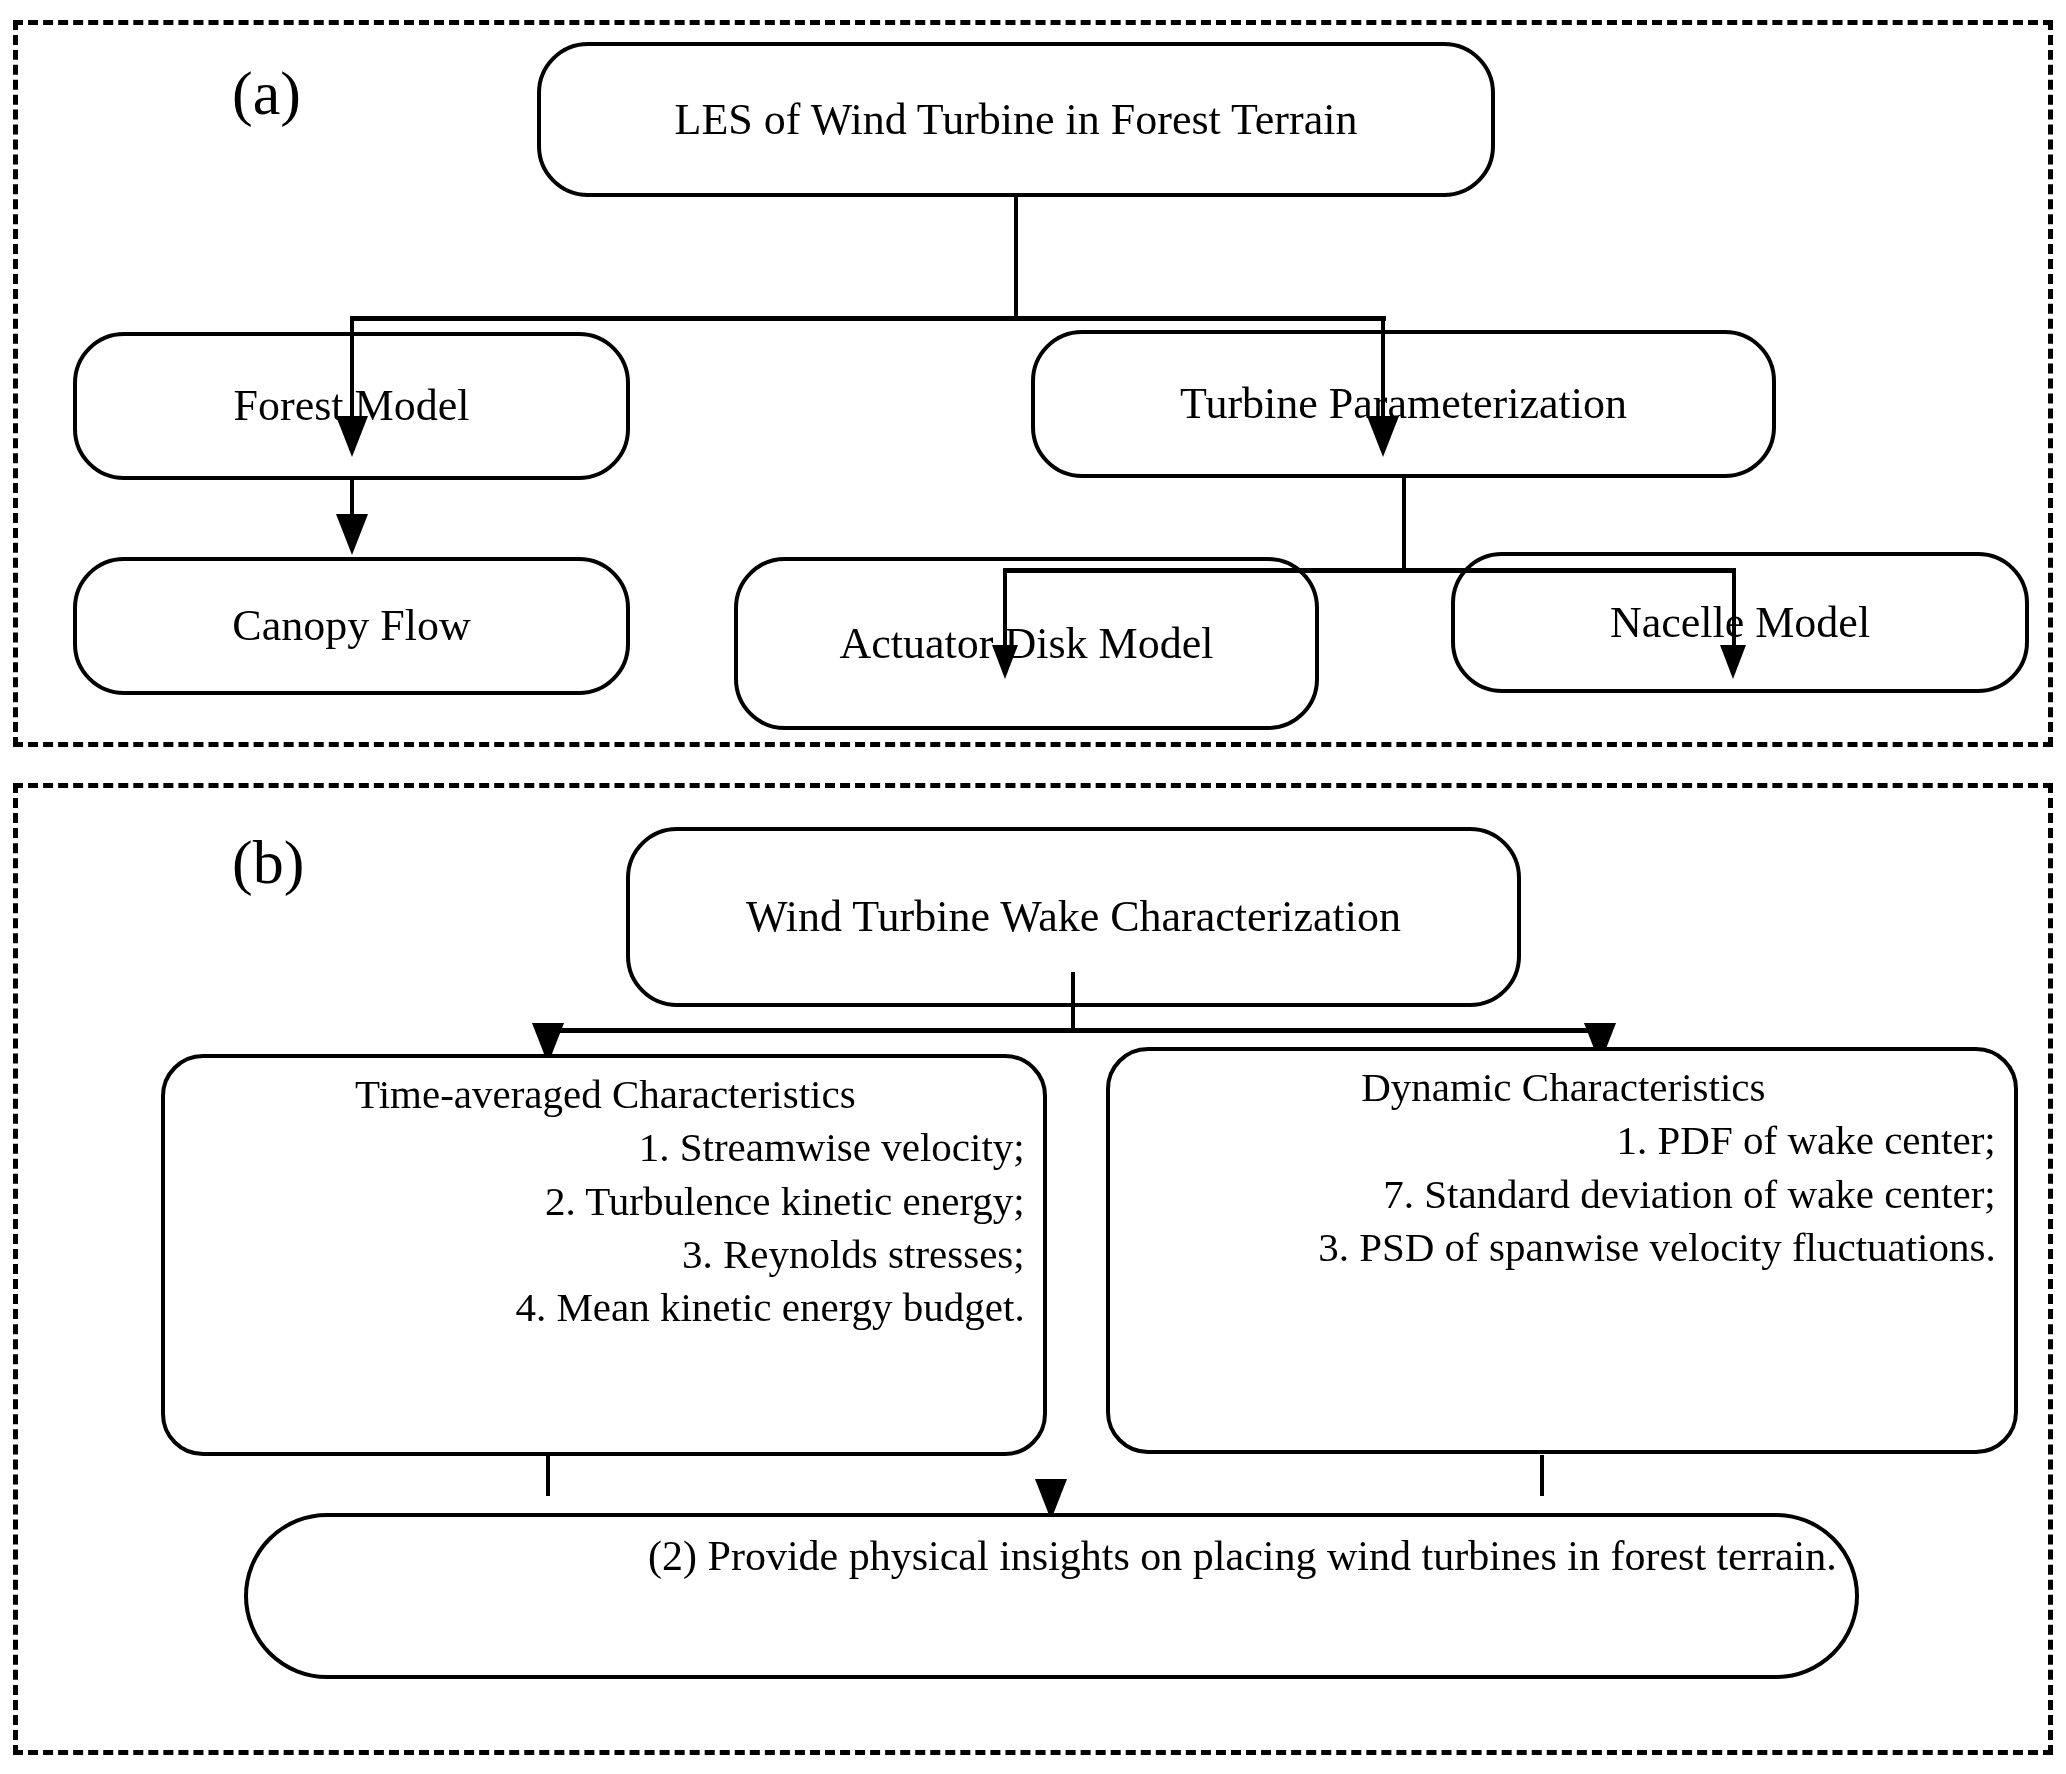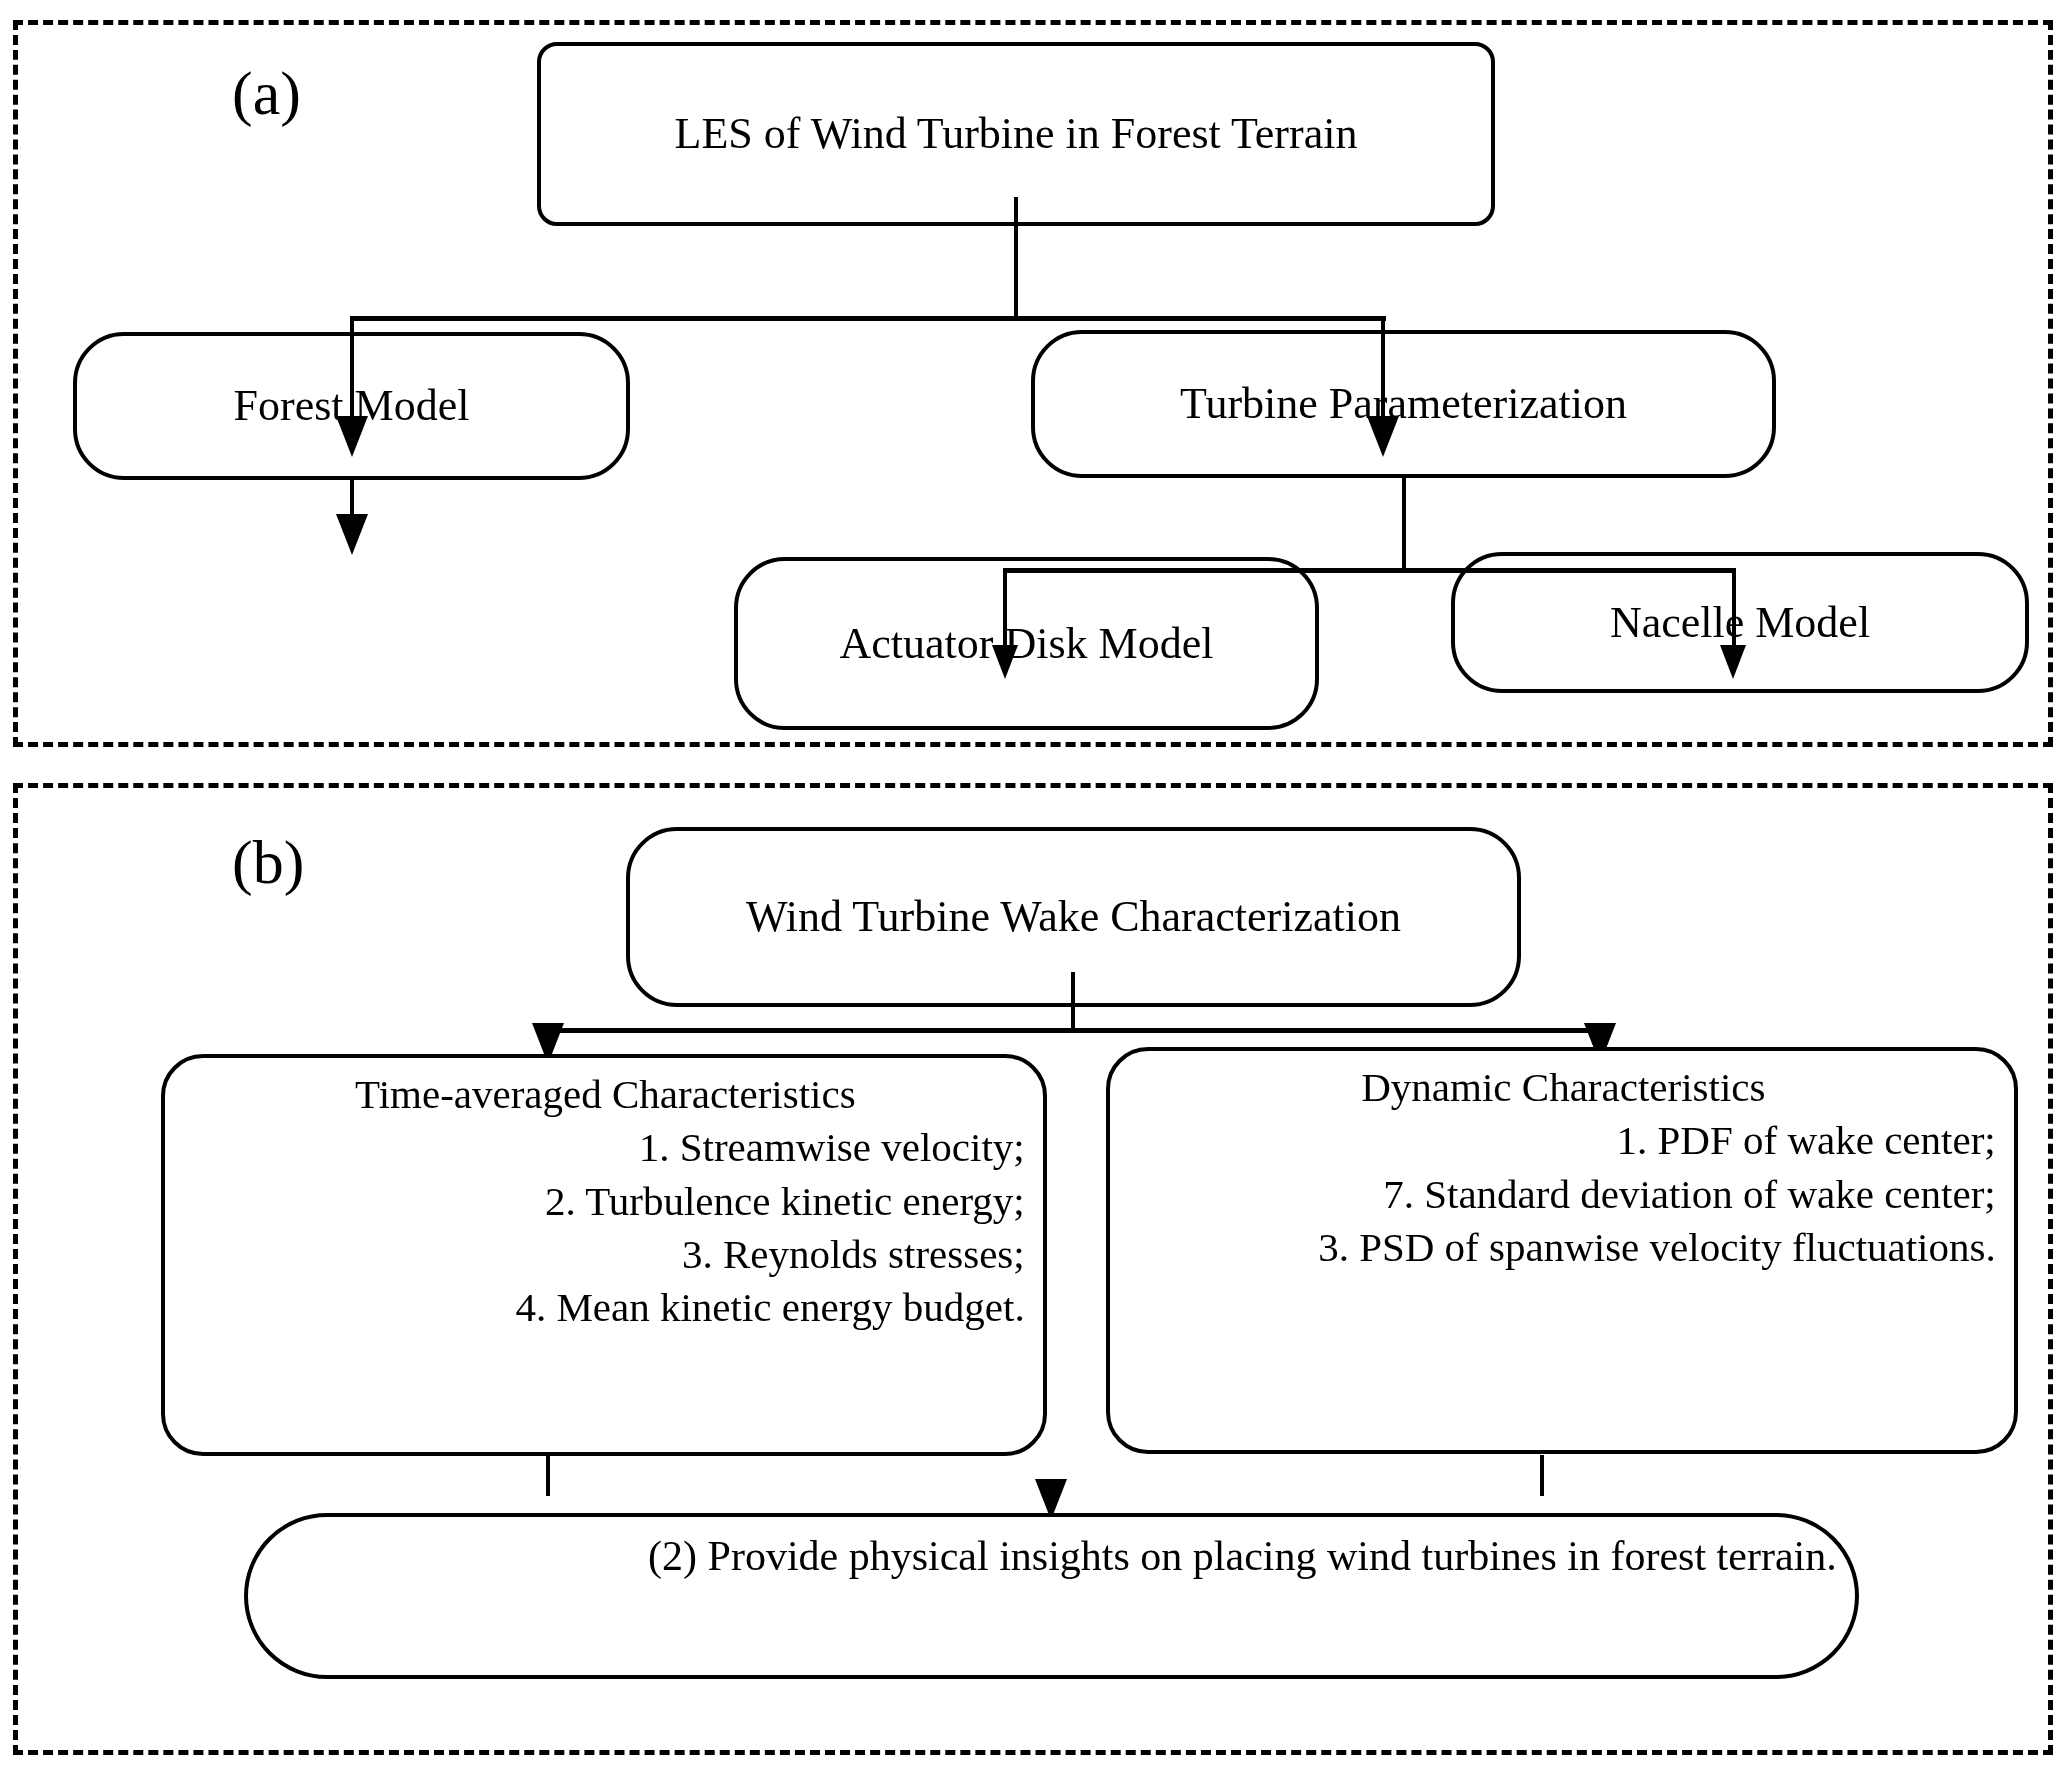--- a/index.html
+++ b/index.html
@@ -68,21 +68,21 @@
   }
   .node .li{
     display:block;
     text-align:right;
     padding-left:0;
     text-indent:0;
   }
   .node .li.wrap{ padding-left:46px; text-indent:-46px; }
 
   
-  #n-les   { left:537px;  top:42px;   width:958px; height:184px;border-radius:20px; }
+  #n-les   { left:537px;  top:42px;   width:958px; height:155px; }
   #n-forest{ left:73px;  top:332px;  width:557px;  height:148px; }
   #n-turb  { left:1031px; top:330px;  width:745px; height:148px; }
   #n-canopy{ left:73px;  top:557px;  width:557px;  height:138px; }
   #n-adm   { left:734px; top:557px;  width:585px;  height:173px; }
   #n-nac   { left:1451px; top:552px;  width:578px;  height:141px; }
 
   #n-timeavg{ left:117px;  top:1054px; width:886px; height:402px;margin-left:44px; }
   #n-dyn    { left:1106px; top:1047px; width:912px; height:407px; }
   #n-concl  { left:244px;  top:1513px; width:1615px; height:166px;
               border-radius:92px; }
@@ -113,20 +113,21 @@
 
   <div class="panel" id="panel-a"></div>
   <div class="panel-label" id="label-a">(a)</div>
 
   <div class="node" id="n-les">LES of Wind Turbine in Forest Terrain</div>
 
   <div class="node" id="n-forest">Forest Model</div>
 
   <div class="node" id="n-turb">Turbine Parameterization</div>
 
+  <div class="node" id="n-canopy">Canopy Flow</div>
 
   <div class="node" id="n-adm">Actuator Disk Model</div>
 
   <div class="node" id="n-nac">Nacelle Model</div>
 
   <div class="ln v" style="left:1014px; top:197px; height:121px;"></div>
   <div class="ln h" style="left:350px; top:316px; width:1036px;"></div>
   <div class="ln v" style="left:350px; top:316px; height:100px;"></div>
   <div class="arrow" style="left:336px; top:416px;"></div>
   <div class="ln v" style="left:1381px; top:316px; height:100px;"></div>

